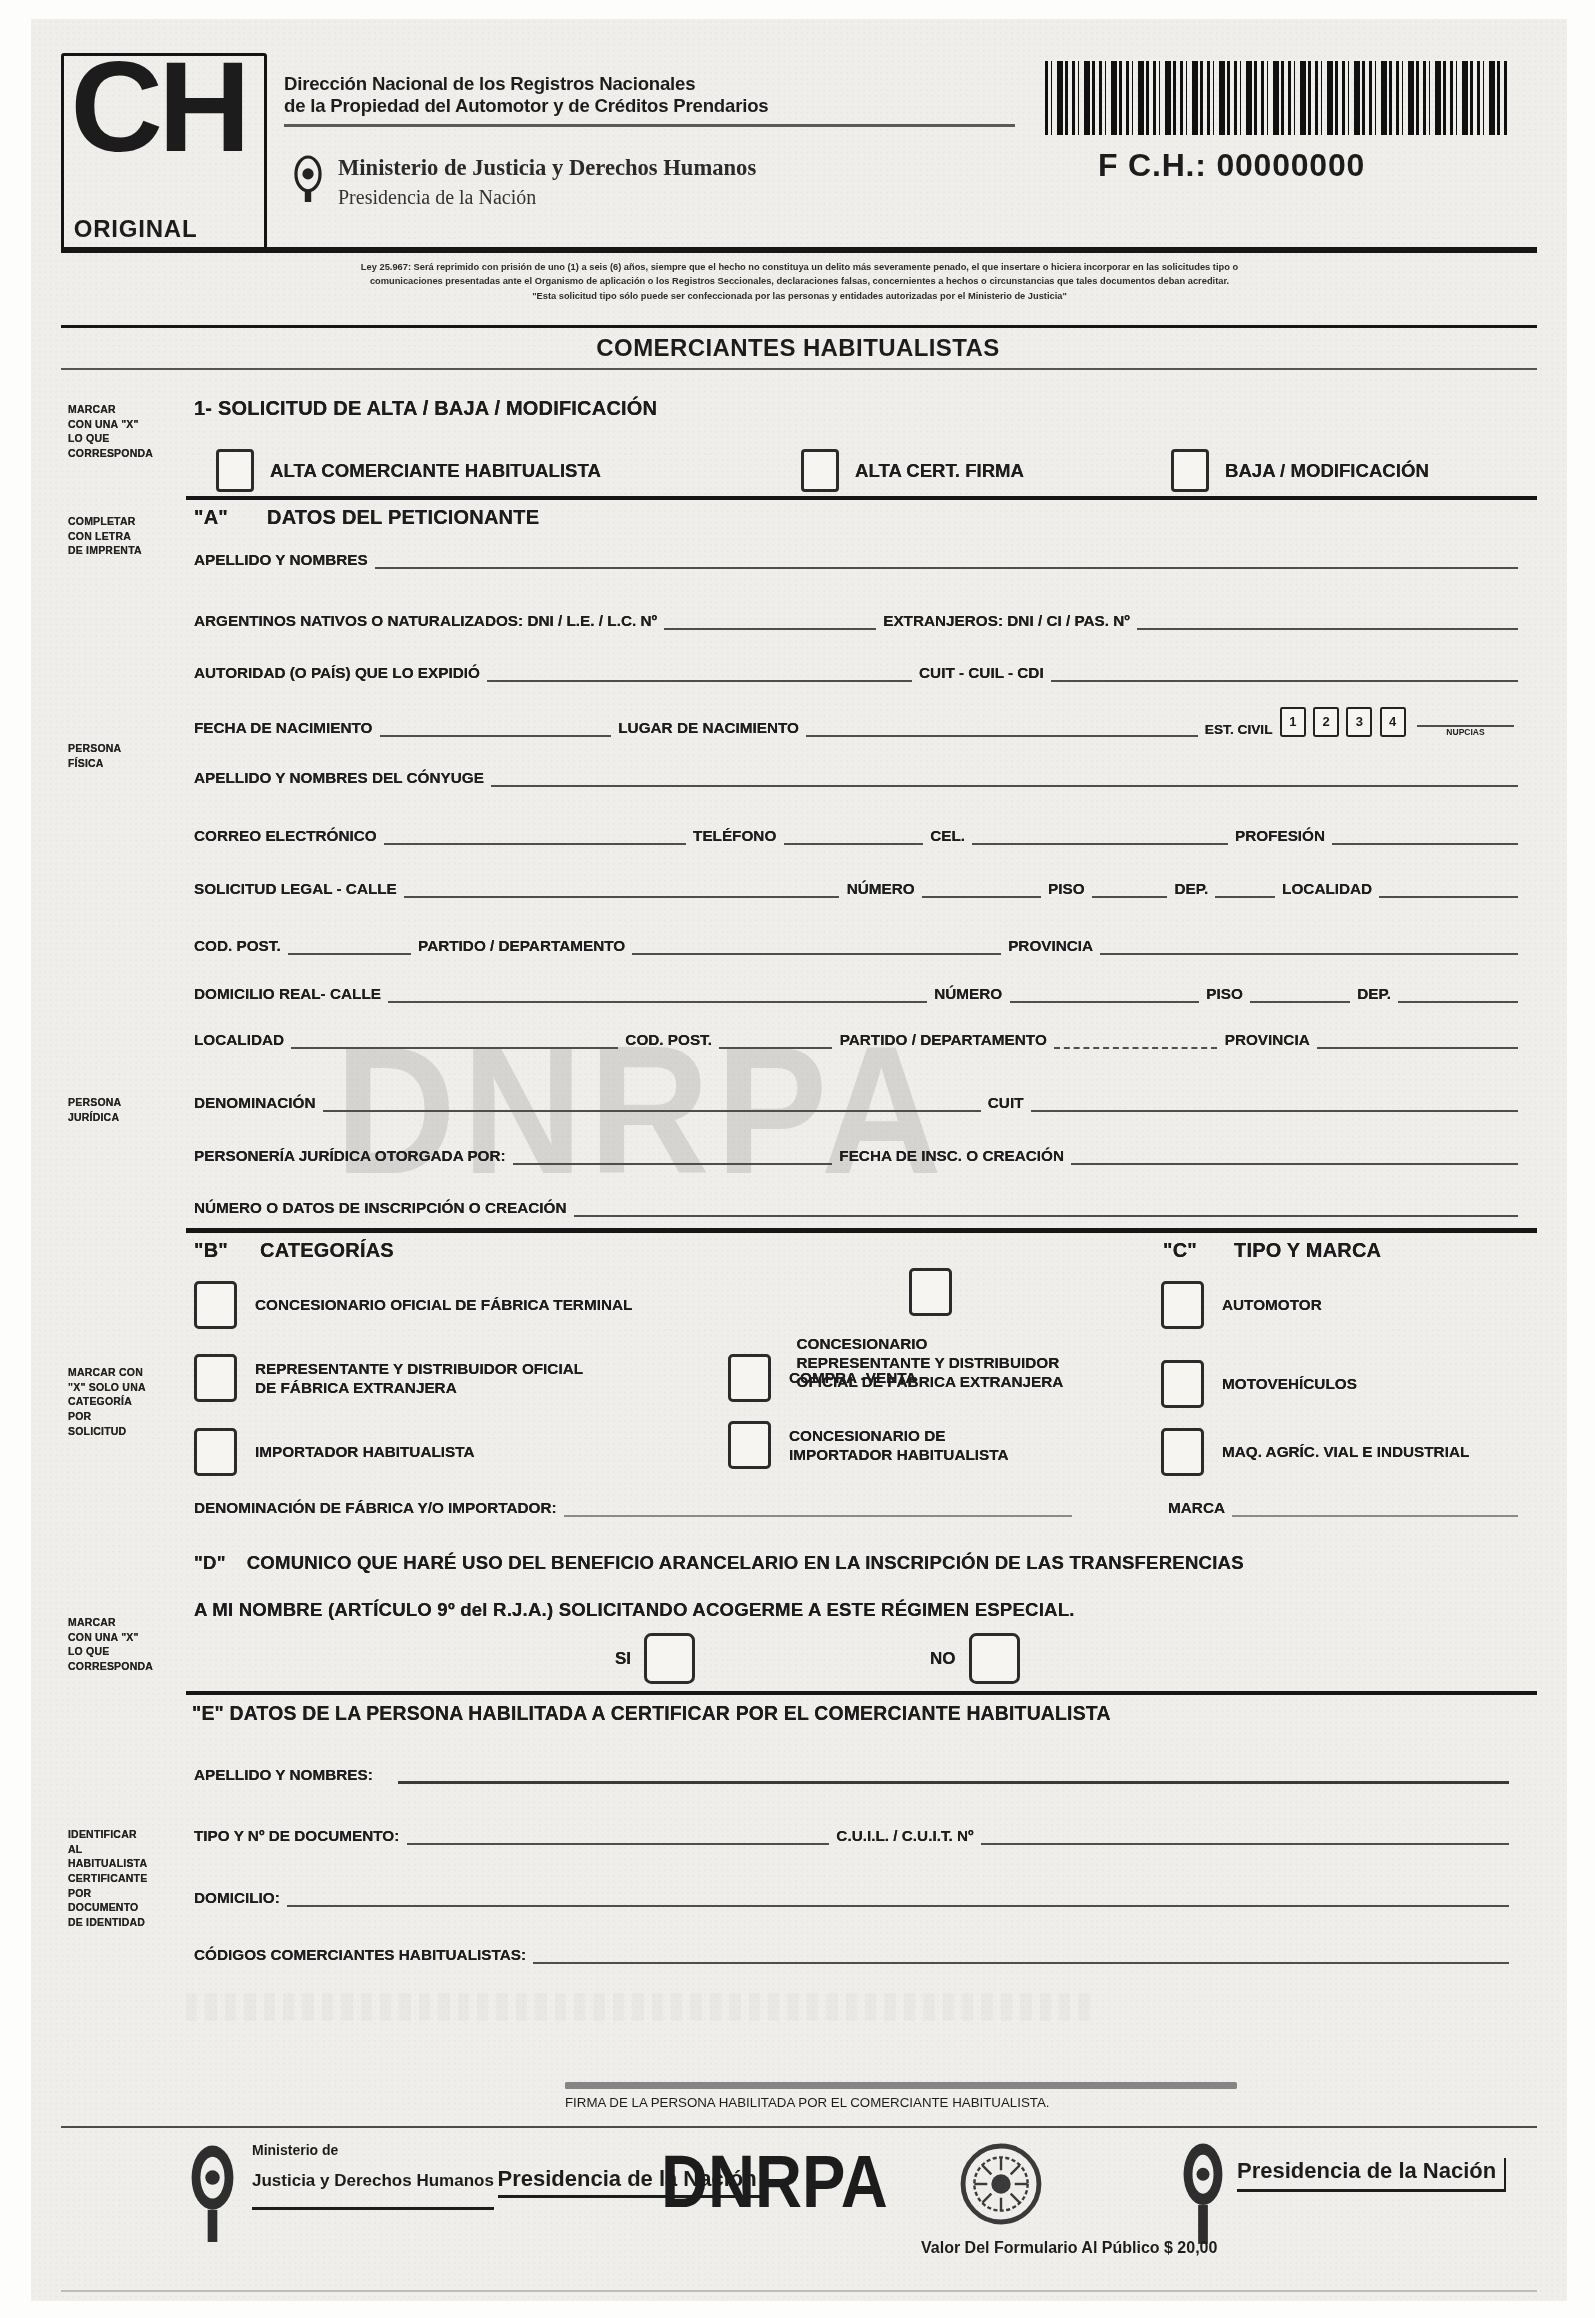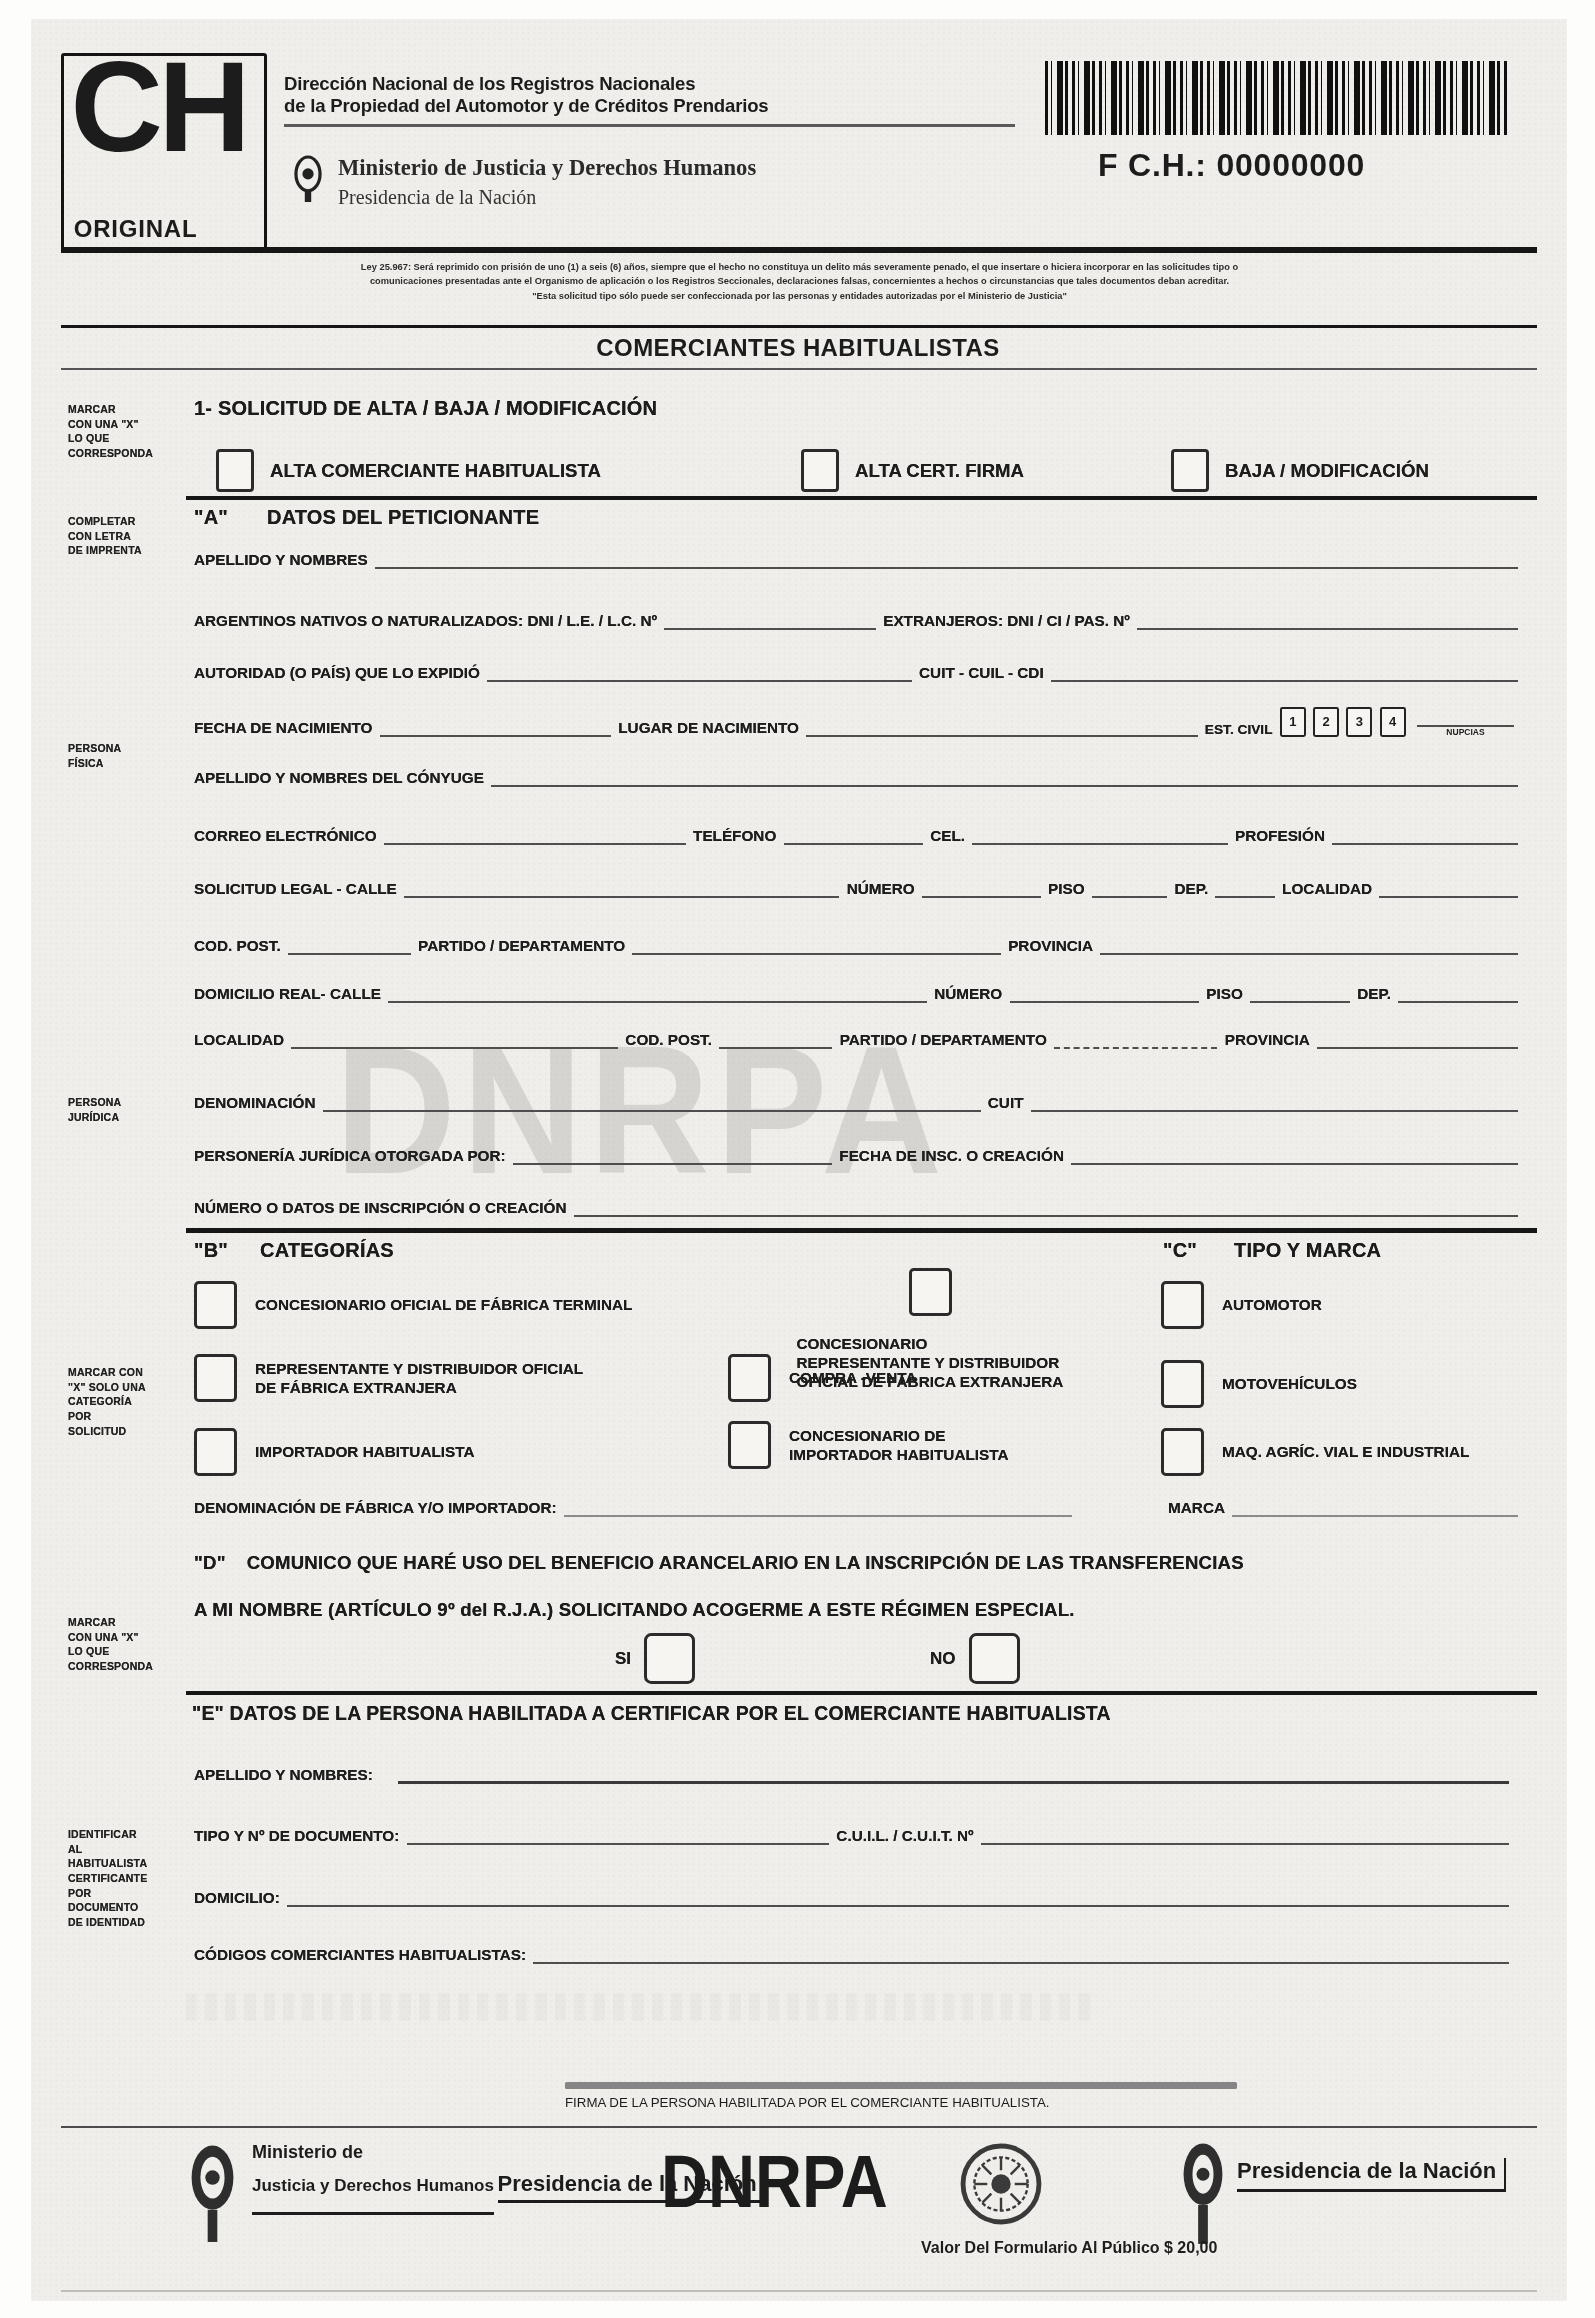--- a/index.html
+++ b/index.html
@@ -348,21 +348,21 @@
 
     <div class="hline" style="left:61px;top:2126px;width:1476px;height:2.4px;background:#4c4c4c;"></div>
 
     <svg class="abs" style="left:184px;top:2139px;" width="57" height="111" viewBox="0 0 70 138">
       <ellipse cx="35" cy="48" rx="26" ry="40" fill="#2e2e2e"></ellipse>
       <ellipse cx="35" cy="48" rx="15" ry="26" fill="#efeeea"></ellipse>
       <circle cx="35" cy="48" r="9" fill="#2e2e2e"></circle>
       <rect x="29" y="88" width="12" height="40" fill="#2e2e2e"></rect>
     </svg>
     <div class="abs" style="left:252px;top:2142px;">
-      <div style="font-size:18px;font-weight:700;">Ministerio de</div>
+      <div style="font-size:14px;font-weight:700;">Ministerio de</div>
       <div class="ubar" style="font-size:17px;font-weight:800;display:inline-block;padding-bottom:16px;">Justicia y Derechos Humanos</div>
       <div class="ubar" style="font-size:22px;font-weight:800;display:inline-block;margin-top:8px;padding:0 4.8px 3.2px 0;border-right:2.4px solid #1d1d1d;">Presidencia de la Nación</div>
     </div>
 
     <div class="abs" style="left:661px;top:2139px;font-size:74px;font-weight:800;letter-spacing:0;transform:scaleX(.88);transform-origin:left;">DNRPA</div>
     <svg class="abs" style="left:959px;top:2142px;" width="84" height="84" viewBox="0 0 104 104">
       <circle cx="52" cy="52" r="47" fill="none" stroke="#3a3a3a" stroke-width="6"></circle>
       <circle cx="52" cy="52" r="33" fill="none" stroke="#3a3a3a" stroke-width="3" stroke-dasharray="5 3"></circle>
       <circle cx="52" cy="52" r="12" fill="#3a3a3a"></circle>
       <g stroke="#3a3a3a" stroke-width="3">

